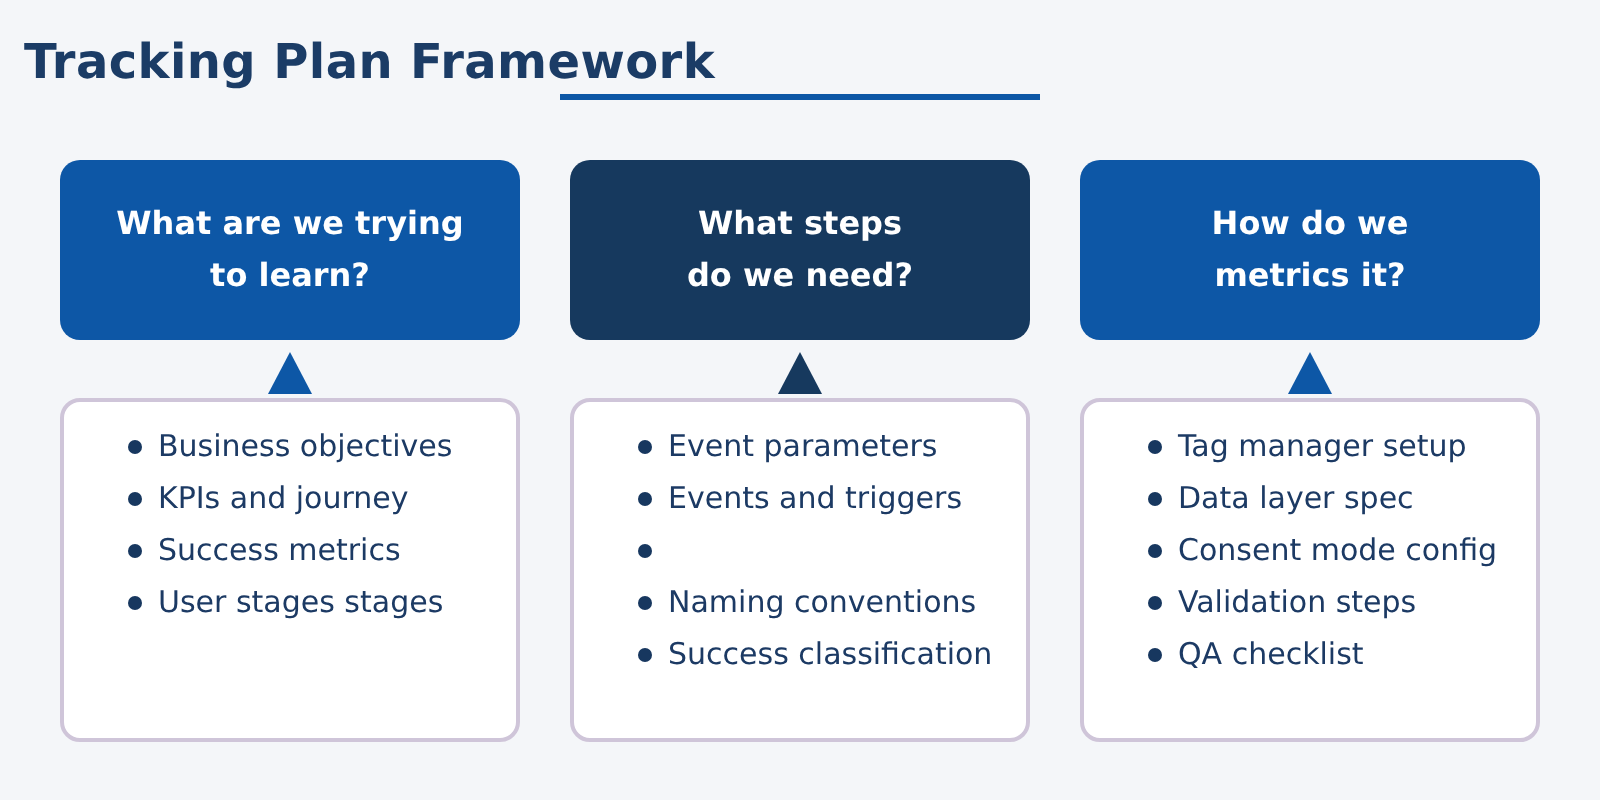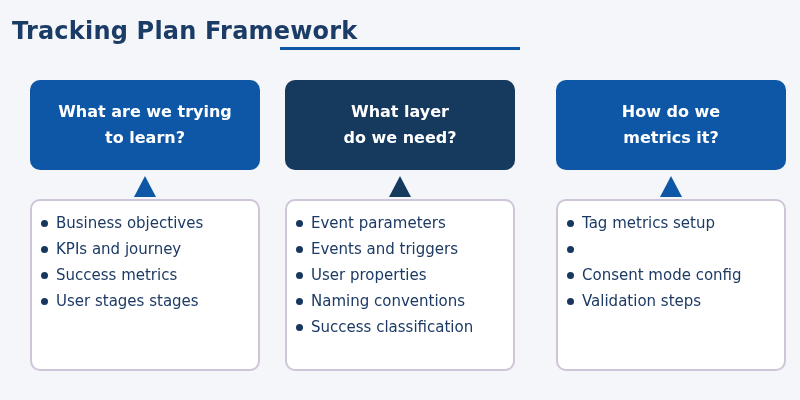--- a/index.html
+++ b/index.html
@@ -35,21 +35,21 @@
     position:absolute;
     top:47px;left:50%;
     width:240px;height:3px;
     transform:translateX(-50%);
     background:var(--accent-blue);
   }
 
   .col{position:absolute;top:80px;width:230px;height:295px;}
   .col.c0{left:30px;}
   .col.c1{left:285px;}
-  .col.c2{left:556px;}
+  .col.c2{left:540px;}
 
   .qbox{
     position:absolute;top:0;left:0;
     width:230px;height:90px;
     border-radius:10px;
     display:flex;flex-direction:column;
     align-items:center;justify-content:center;
     color:var(--header-text);
     font-size:16px;font-weight:bold;
     line-height:26px;
@@ -70,21 +70,21 @@
 
   .lbox{
     position:absolute;top:119px;left:0;
     width:230px;height:172px;
     background:var(--list-bg);
     border:2px solid var(--list-border);
     border-radius:10px;
   }
   .lbox ul{
     list-style:none;
-    padding:9px 8px 0 9px;
+    padding:9px 8px 0 32px;
   }
   .lbox li{
     display:flex;align-items:center;
     height:26px;
     font-size:15px;
     color:var(--list-text);
     white-space:nowrap;
   }
   .dot{
     flex:0 0 auto;
@@ -125,37 +125,36 @@
         <li>
             <span class="dot"></span>
             <span>User stages stages</span>
           </li>
       </ul>
     </div>
   </div>
 
   <div class="col c1 theme-navy">
     <div class="qbox">
-      <div>What layer</div>
+      <div>What steps</div>
       <div>do we need?</div>
     </div>
     <div class="arrow"></div>
     <div class="lbox">
       <ul>
         <li>
             <span class="dot"></span>
             <span>Event parameters</span>
           </li>
         <li>
             <span class="dot"></span>
             <span>Events and triggers</span>
           </li>
         <li>
             <span class="dot"></span>
-            <span>User properties</span>
           </li>
         <li>
             <span class="dot"></span>
             <span>Naming conventions</span>
           </li>
         <li>
             <span class="dot"></span>
             <span>Success classification</span>
           </li>
       </ul>
@@ -165,30 +164,35 @@
   <div class="col c2 theme-blue">
     <div class="qbox">
       <div>How do we</div>
       <div>metrics it?</div>
     </div>
     <div class="arrow"></div>
     <div class="lbox">
       <ul>
         <li>
             <span class="dot"></span>
-            <span>Tag metrics setup</span>
+            <span>Tag manager setup</span>
           </li>
         <li>
             <span class="dot"></span>
+            <span>Data layer spec</span>
           </li>
         <li>
             <span class="dot"></span>
             <span>Consent mode config</span>
           </li>
         <li>
             <span class="dot"></span>
             <span>Validation steps</span>
           </li>
+        <li>
+            <span class="dot"></span>
+            <span>QA checklist</span>
+          </li>
       </ul>
     </div>
   </div>
 
 </div>
 
 </body></html>

